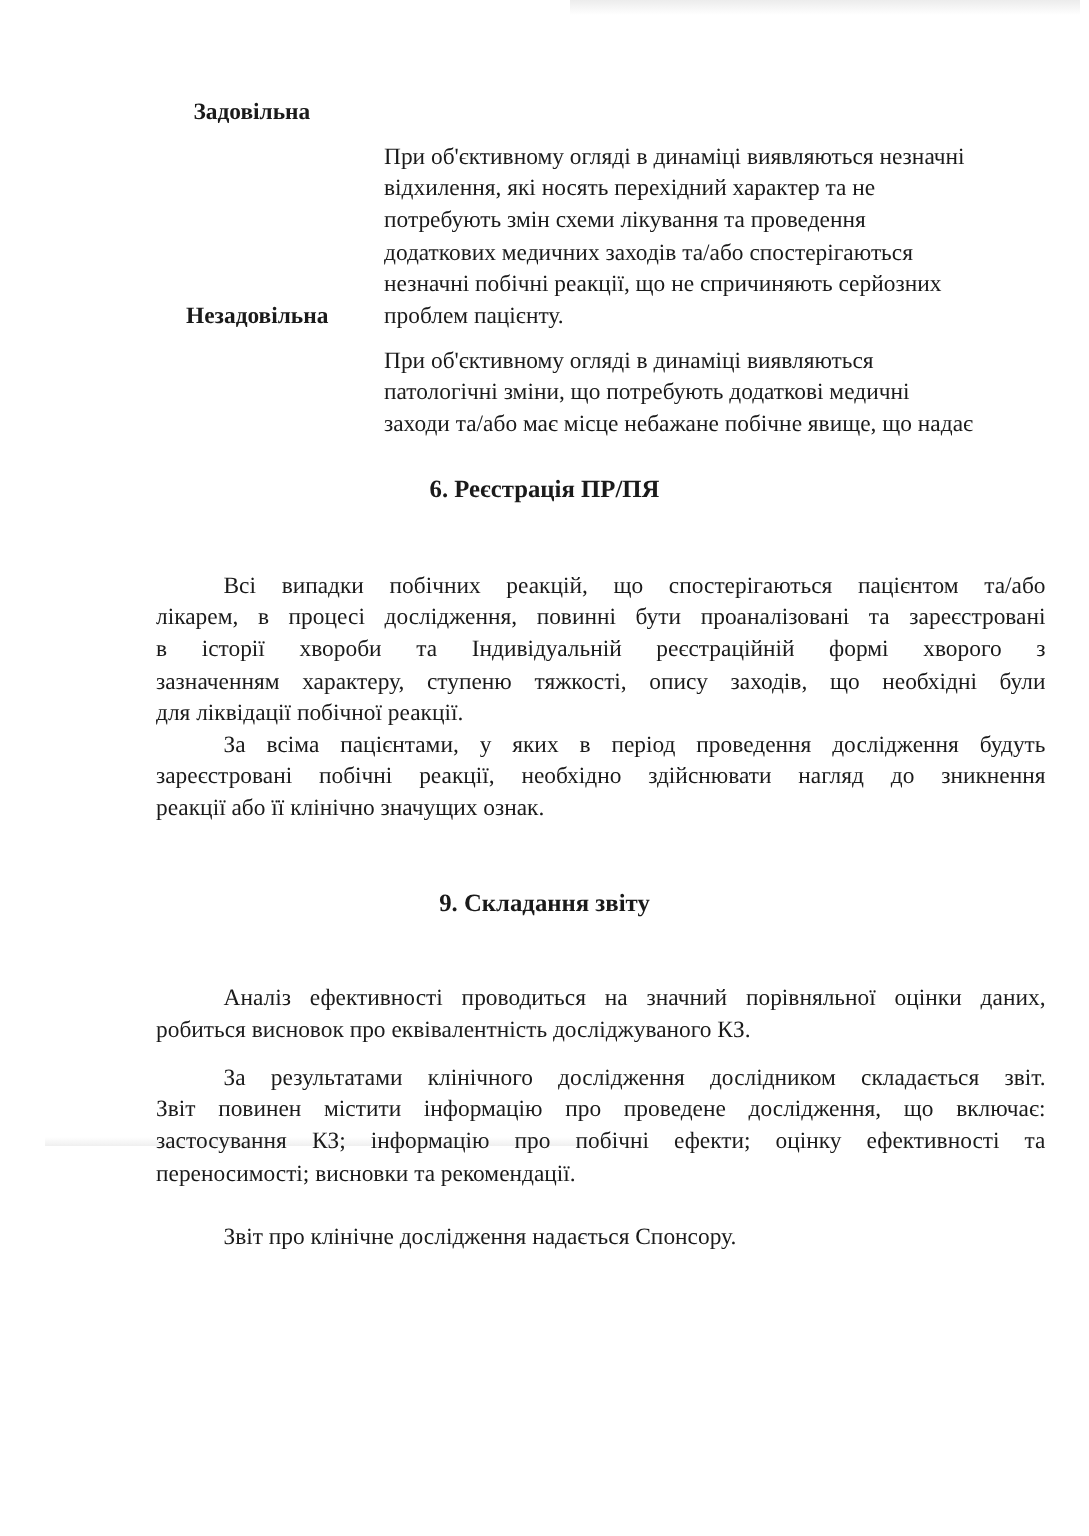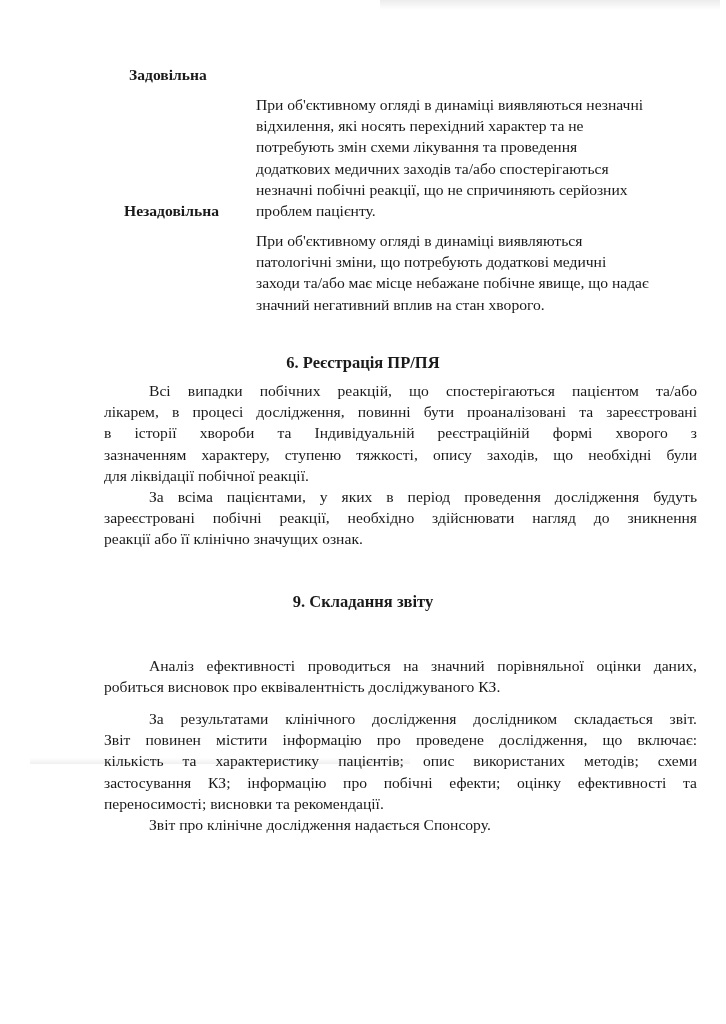--- a/index.html
+++ b/index.html
@@ -109,25 +109,24 @@
       <span>проблем пацієнту.</span>
     </div>
   </div>
 
   <div class="def-row" style="top:200px;">
     <div class="def-term" style="left:20px;text-align:center;">Незадовільна</div>
     <div class="def-desc">
       <span>При об'єктивному огляді в динаміці виявляються</span>
       <span>патологічні зміни, що потребують додаткові медичні</span>
       <span>заходи та/або має місце небажане побічне явище, що надає</span>
-      <span>значний негативний вплив на стан хворого.</span>
     </div>
   </div>
 
-  <div class="heading" style="top:316px;margin-top:37px;">6. Реєстрація ПР/ПЯ</div>
+  <div class="heading" style="top:316px;">6. Реєстрація ПР/ПЯ</div>
 
   <div class="para" style="top:356px;">
     <div class="ln indent" style="white-space: normal; overflow: hidden;">Всі випадки побічних реакцій, що спостерігаються пацієнтом та/або</div>
     <div class="ln" style="white-space: normal; overflow: hidden;">лікарем, в процесі дослідження, повинні бути проаналізовані та зареєстровані</div>
     <div class="ln" style="white-space: normal; overflow: hidden;">в історії хвороби та Індивідуальній реєстраційній формі хворого з</div>
     <div class="ln" style="white-space: normal; overflow: hidden;">зазначенням характеру, ступеню тяжкості, опису заходів, що необхідні були</div>
     <div class="ln last" style="white-space: normal; overflow: hidden;">для ліквідації побічної реакції.</div>
   </div>
 
   <div class="para" style="top:462px;">
@@ -139,21 +138,20 @@
   <div class="heading" style="top:592px;">9. Складання звіту</div>
 
   <div class="para" style="top:631px;">
     <div class="ln indent" style="white-space: normal; overflow: hidden;">Аналіз ефективності проводиться на значний порівняльної оцінки даних,</div>
     <div class="ln last" style="white-space: normal; overflow: hidden;">робиться висновок про  еквівалентність досліджуваного КЗ.</div>
   </div>
 
   <div class="para" style="top:684px;">
     <div class="ln indent" style="white-space: normal; overflow: hidden;">За результатами клінічного дослідження дослідником складається звіт.</div>
     <div class="ln" style="white-space: normal; overflow: hidden;">Звіт повинен містити  інформацію про проведене дослідження, що включає:</div>
-    <div class="ln" style="white-space: normal; overflow: hidden;">кількість та характеристику пацієнтів; опис використаних методів; схеми</div>
     <div class="ln" style="white-space: normal; overflow: hidden;">застосування КЗ; інформацію про побічні ефекти; оцінку ефективності та</div>
     <div class="ln last" style="white-space: normal; overflow: hidden;">переносимості; висновки та рекомендації.</div>
   </div>
 
   <div class="para" style="top:790px;">
     <div class="ln indent last" style="white-space: normal; overflow: hidden;">Звіт про клінічне дослідження надається Спонсору.</div>
   </div>
 </div>
 
 </body></html>

